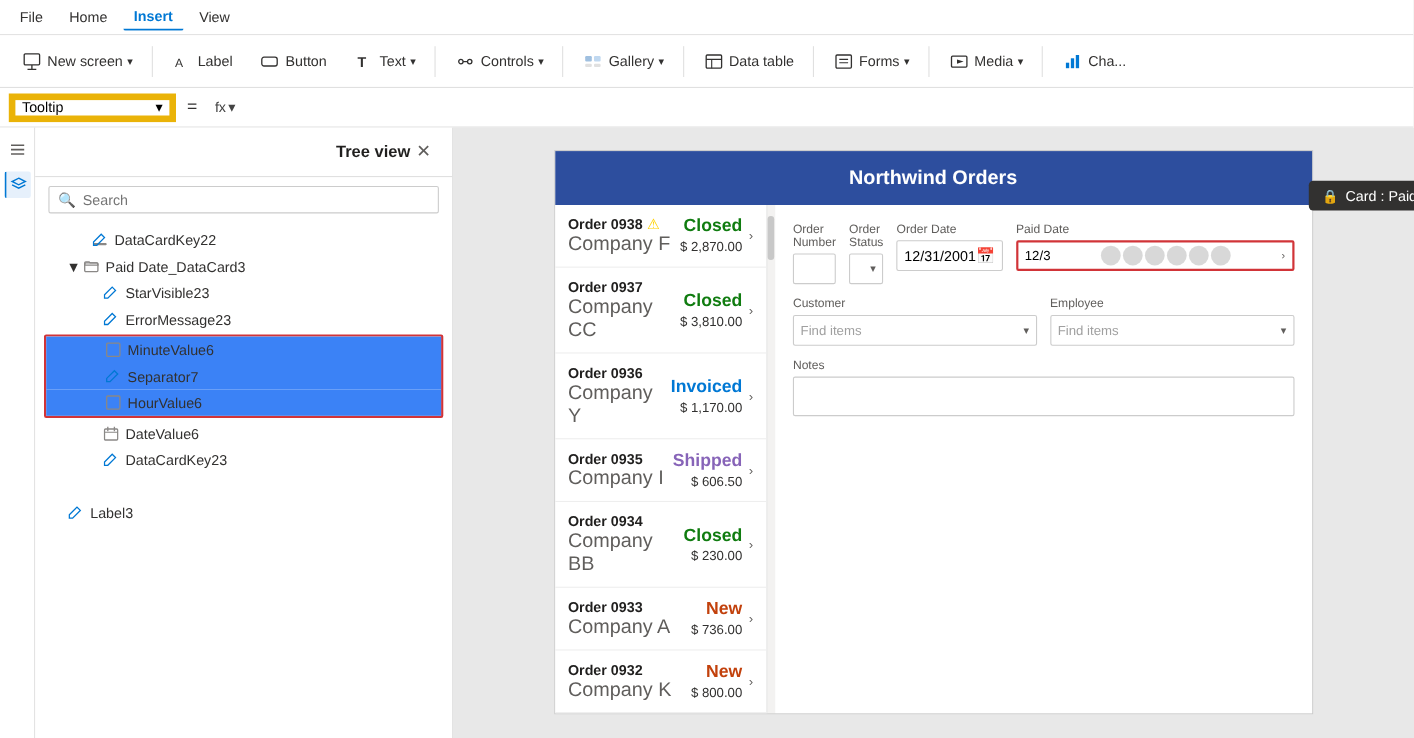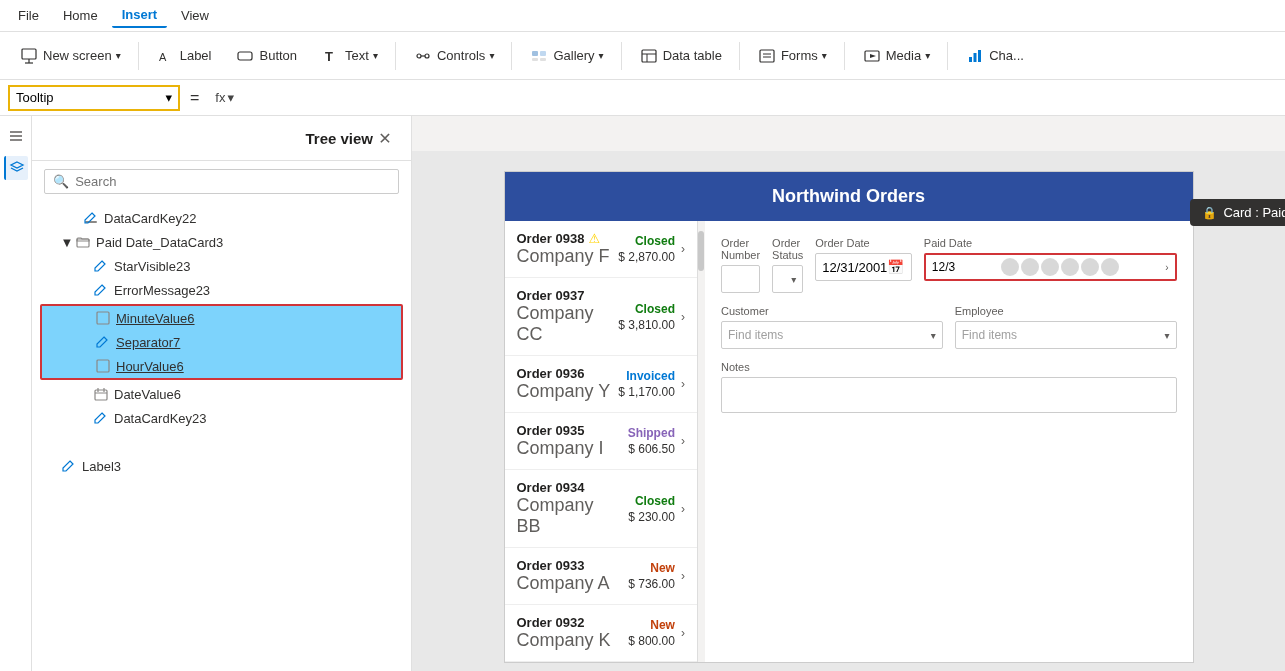--- a/index.html
+++ b/index.html
@@ -12,21 +12,21 @@
 
     
     .toolbar { display: flex; align-items: center; height: 48px; background: #fff; border-bottom: 1px solid #e0e0e0; padding: 0 8px; gap: 2px; }
     .toolbar-btn { display: flex; align-items: center; gap: 4px; padding: 6px 10px; cursor: pointer; border-radius: 2px; font-size: 13px; color: #323130; border: 1px solid transparent; }
     .toolbar-btn .chevron { font-size: 10px; }
     .toolbar-sep { width: 1px; height: 28px; background: #e0e0e0; margin: 0 4px; }
     .toolbar-btn-icon { width: 20px; height: 20px; display: inline-flex; align-items: center; justify-content: center; }
 
     
     .formula-bar { display: flex; align-items: center; height: 36px; background: #fff; border-bottom: 1px solid #e0e0e0; padding: 0 8px; gap: 4px; }
-    .formula-select { width: 172px; height: 26px; border: 2px solid #eab308; font-size: 13px; padding: 0 6px; background: #fff; display: flex; align-items: center; justify-content: space-between; cursor: pointer; }
+    .formula-select { width: 152px; height: 26px; border: 6px solid #eab308; font-size: 13px; padding: 0 6px; background: #fff; display: flex; align-items: center; justify-content: space-between; cursor: pointer; }
     .formula-eq { font-size: 16px; color: #323130; padding: 0 6px; }
     .formula-fx { display: flex; align-items: center; gap: 2px; font-size: 13px; color: #444; padding: 0 6px; }
 
     
     .main-area { display: flex; height: calc(671px - 116px); }
 
     
     .sidebar-toggle { width: 32px; background: #fff; border-right: 1px solid #e0e0e0; display: flex; flex-direction: column; align-items: center; padding: 8px 0; gap: 8px; }
     .sidebar-toggle-btn { width: 24px; height: 24px; display: flex; align-items: center; justify-content: center; cursor: pointer; border-radius: 2px; color: #605e5c; }
     .sidebar-toggle-btn.active { color: #0078d4; background: #e6f0fb; border-left: 2px solid #0078d4; }
@@ -34,46 +34,46 @@
     
     .tree-panel { width: 380px; background: #fff; border-right: 1px solid #e0e0e0; display: flex; flex-direction: column; }
     .tree-header { display: flex; align-items: center; justify-content: flex-end; padding: 10px 14px; border-bottom: 1px solid #e0e0e0; }
     .tree-title { font-size: 15px; font-weight: 600; color: #201f1e; }
     .tree-close { cursor: pointer; color: #605e5c; font-size: 16px; display: flex; align-items: center; justify-content: center; width: 24px; height: 24px; border-radius: 2px; }
     .search-box { margin: 8px 12px; display: flex; align-items: center; border: 1px solid #ccc; border-radius: 2px; padding: 4px 8px; gap: 6px; }
     .search-box input { border: none; outline: none; font-size: 13px; width: 100%; color: #323130; }
     .search-icon { color: #605e5c; font-size: 13px; }
     .tree-content { flex: 1; overflow-y: auto; padding: 4px 0; }
     .tree-item { display: flex; align-items: center; padding: 3px 0 3px 0; cursor: pointer; font-size: 13px; color: #323130; position: relative; }
-    .tree-item.selected { background: #7dd3fc; text-decoration: underline; }
+    .tree-item.selected { background: #3b82f6; }
     .tree-item-icon { width: 18px; height: 18px; display: inline-flex; align-items: center; justify-content: center; margin-right: 4px; flex-shrink: 0; }
     .tree-item-label { flex: 1; }
     .tree-item-expand { width: 14px; display: inline-flex; align-items: center; justify-content: center; flex-shrink: 0; }
 
     
     .tree-group-selected { border: 2px solid #d13438; border-radius: 2px; margin: 2px 8px; }
 
     
-    .canvas-area { flex: 1; background: #e8e8e8; display: flex; align-items: flex-start; justify-content: center; padding: 20px; overflow: auto; position: relative; margin-top: 35px; }
+    .canvas-area { flex: 1; background: #e8e8e8; display: flex; align-items: flex-start; justify-content: center; padding: 20px; overflow: auto; position: relative; }
 
     
     .app-canvas { width: 690px; background: #f5f5f5; border: 1px solid #ccc; position: relative; }
 
     
     .nw-header { background: #2d4e9e; color: #fff; text-align: center; font-size: 18px; font-weight: 600; padding: 14px; }
 
     .nw-body { display: flex; }
 
     
     .order-list { width: 220px; border-right: 1px solid #ddd; background: #fff; }
     .order-item { display: flex; align-items: center; padding: 10px 12px; border-bottom: 1px solid #eee; cursor: pointer; gap: 6px; }
     .order-item-info { flex: 1; }
     .order-item-id { font-size: 13px; font-weight: 600; color: #201f1e; }
     .order-item-company { font-size: 18px; color: #605e5c; }
-    .order-item-status { font-size: 12px; font-weight: 600; }
+    .order-item-status { font-size: 16px; font-weight: 600; }
     .order-item-amount { font-size: 12px; color: #323130; text-align: right; }
     .order-item-chevron { color: #605e5c; font-size: 12px; }
     .status-closed { color: #107c10; }
     .status-invoiced { color: #0078d4; }
     .status-shipped { color: #8764b8; }
     .status-new { color: #c2410c; }
     .order-item-right { display: flex; flex-direction: column; align-items: flex-end; gap: 2px; }
     .warning-icon { color: #ffd200; font-size: 13px; }
 
     

